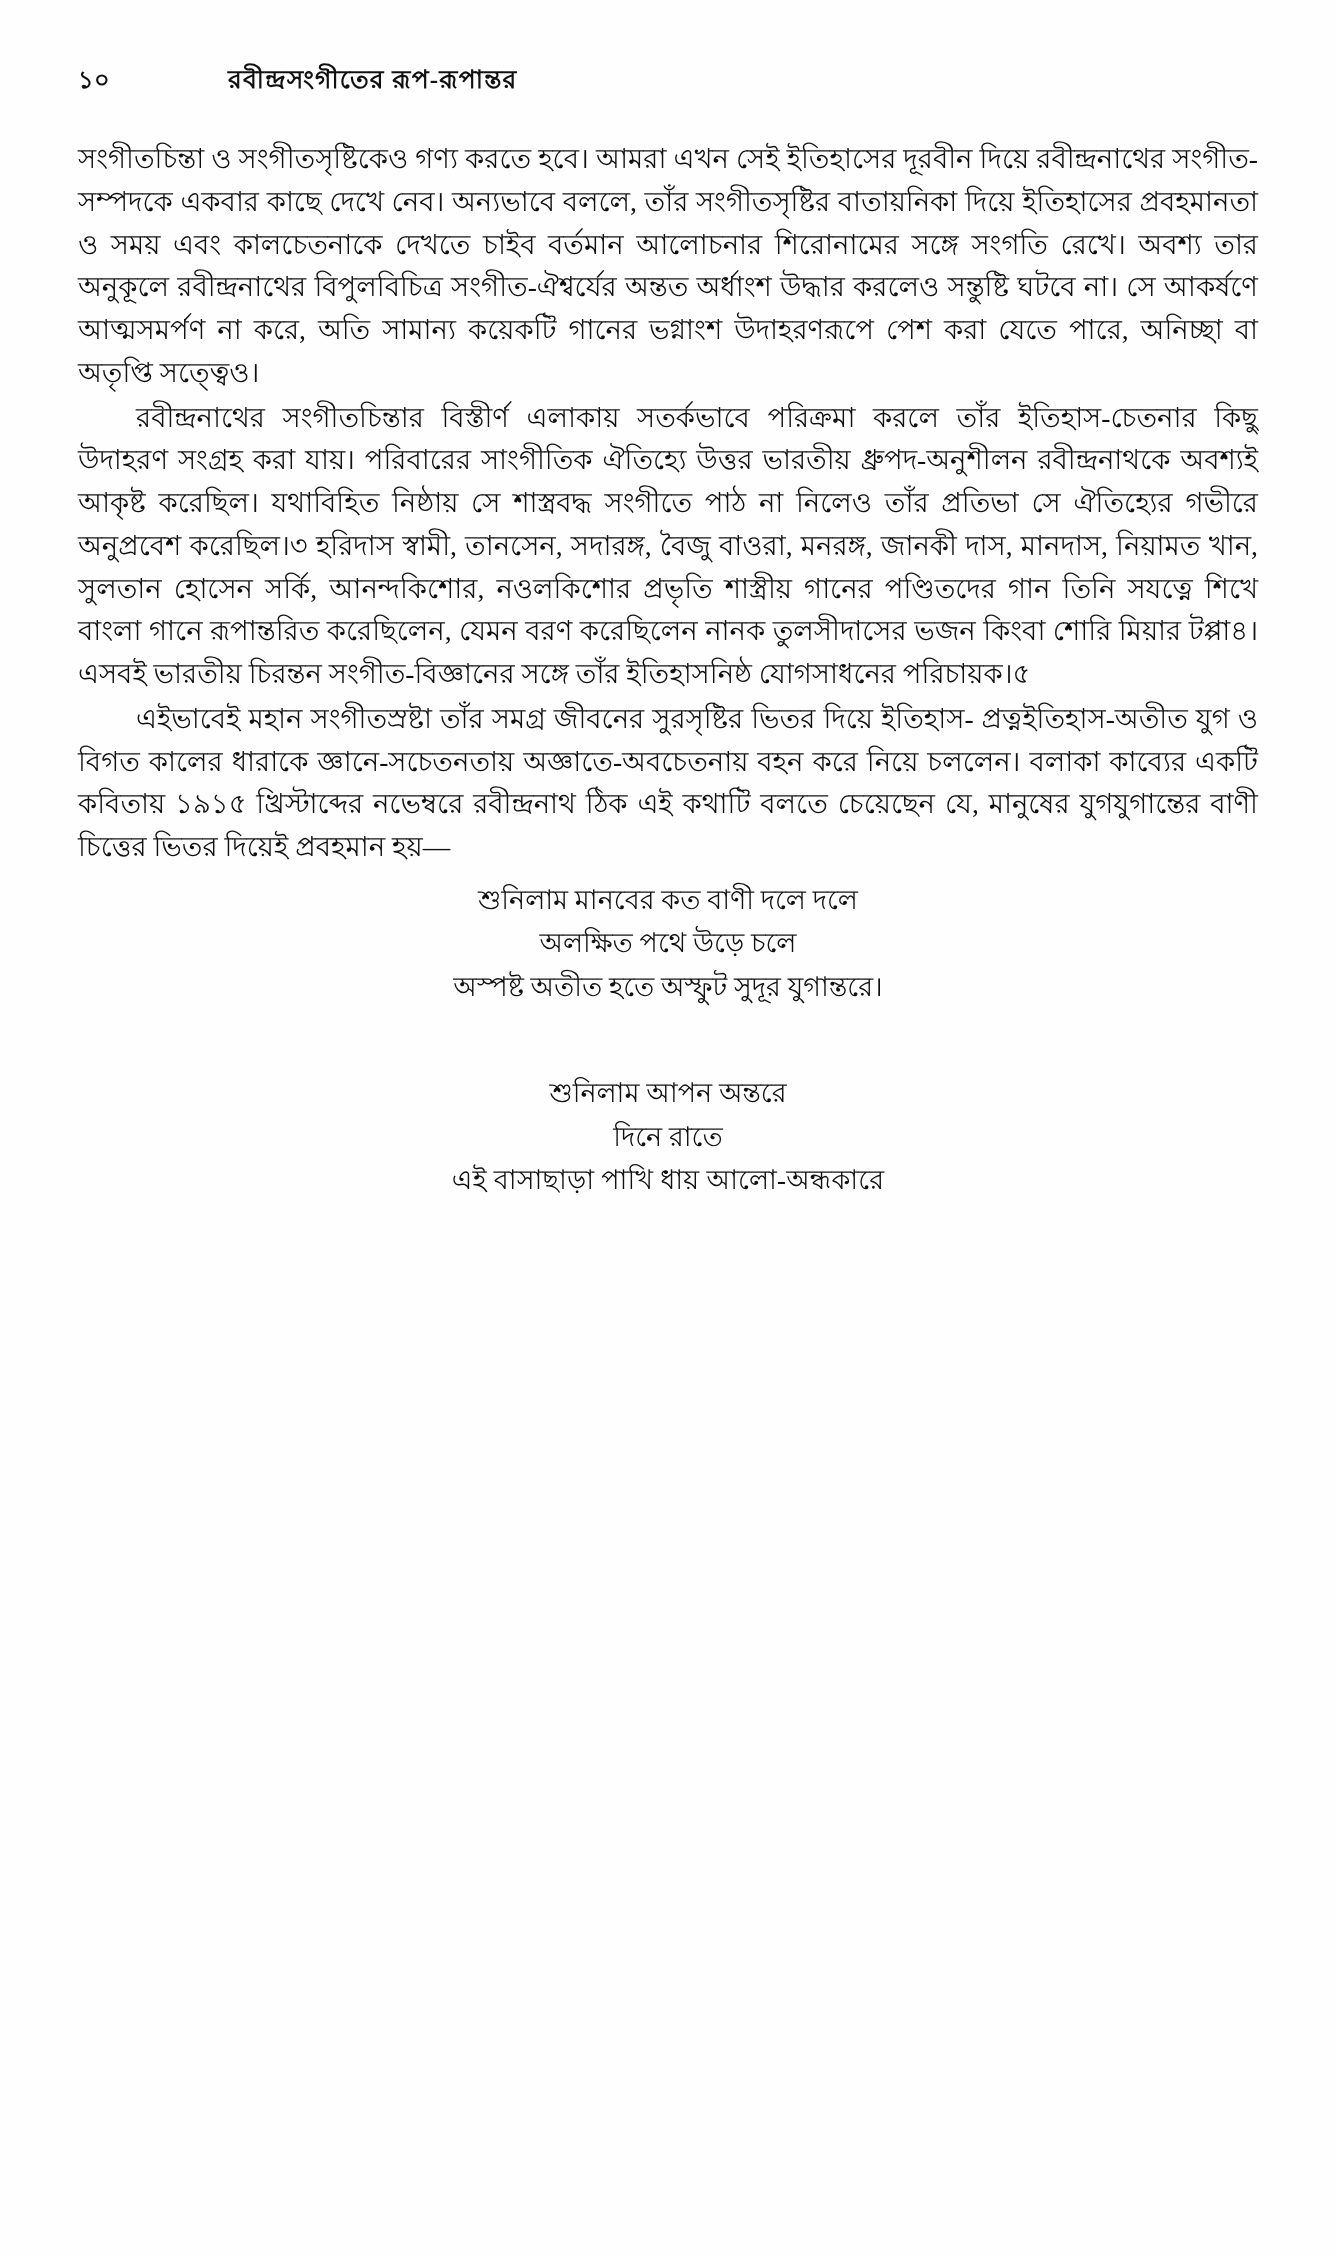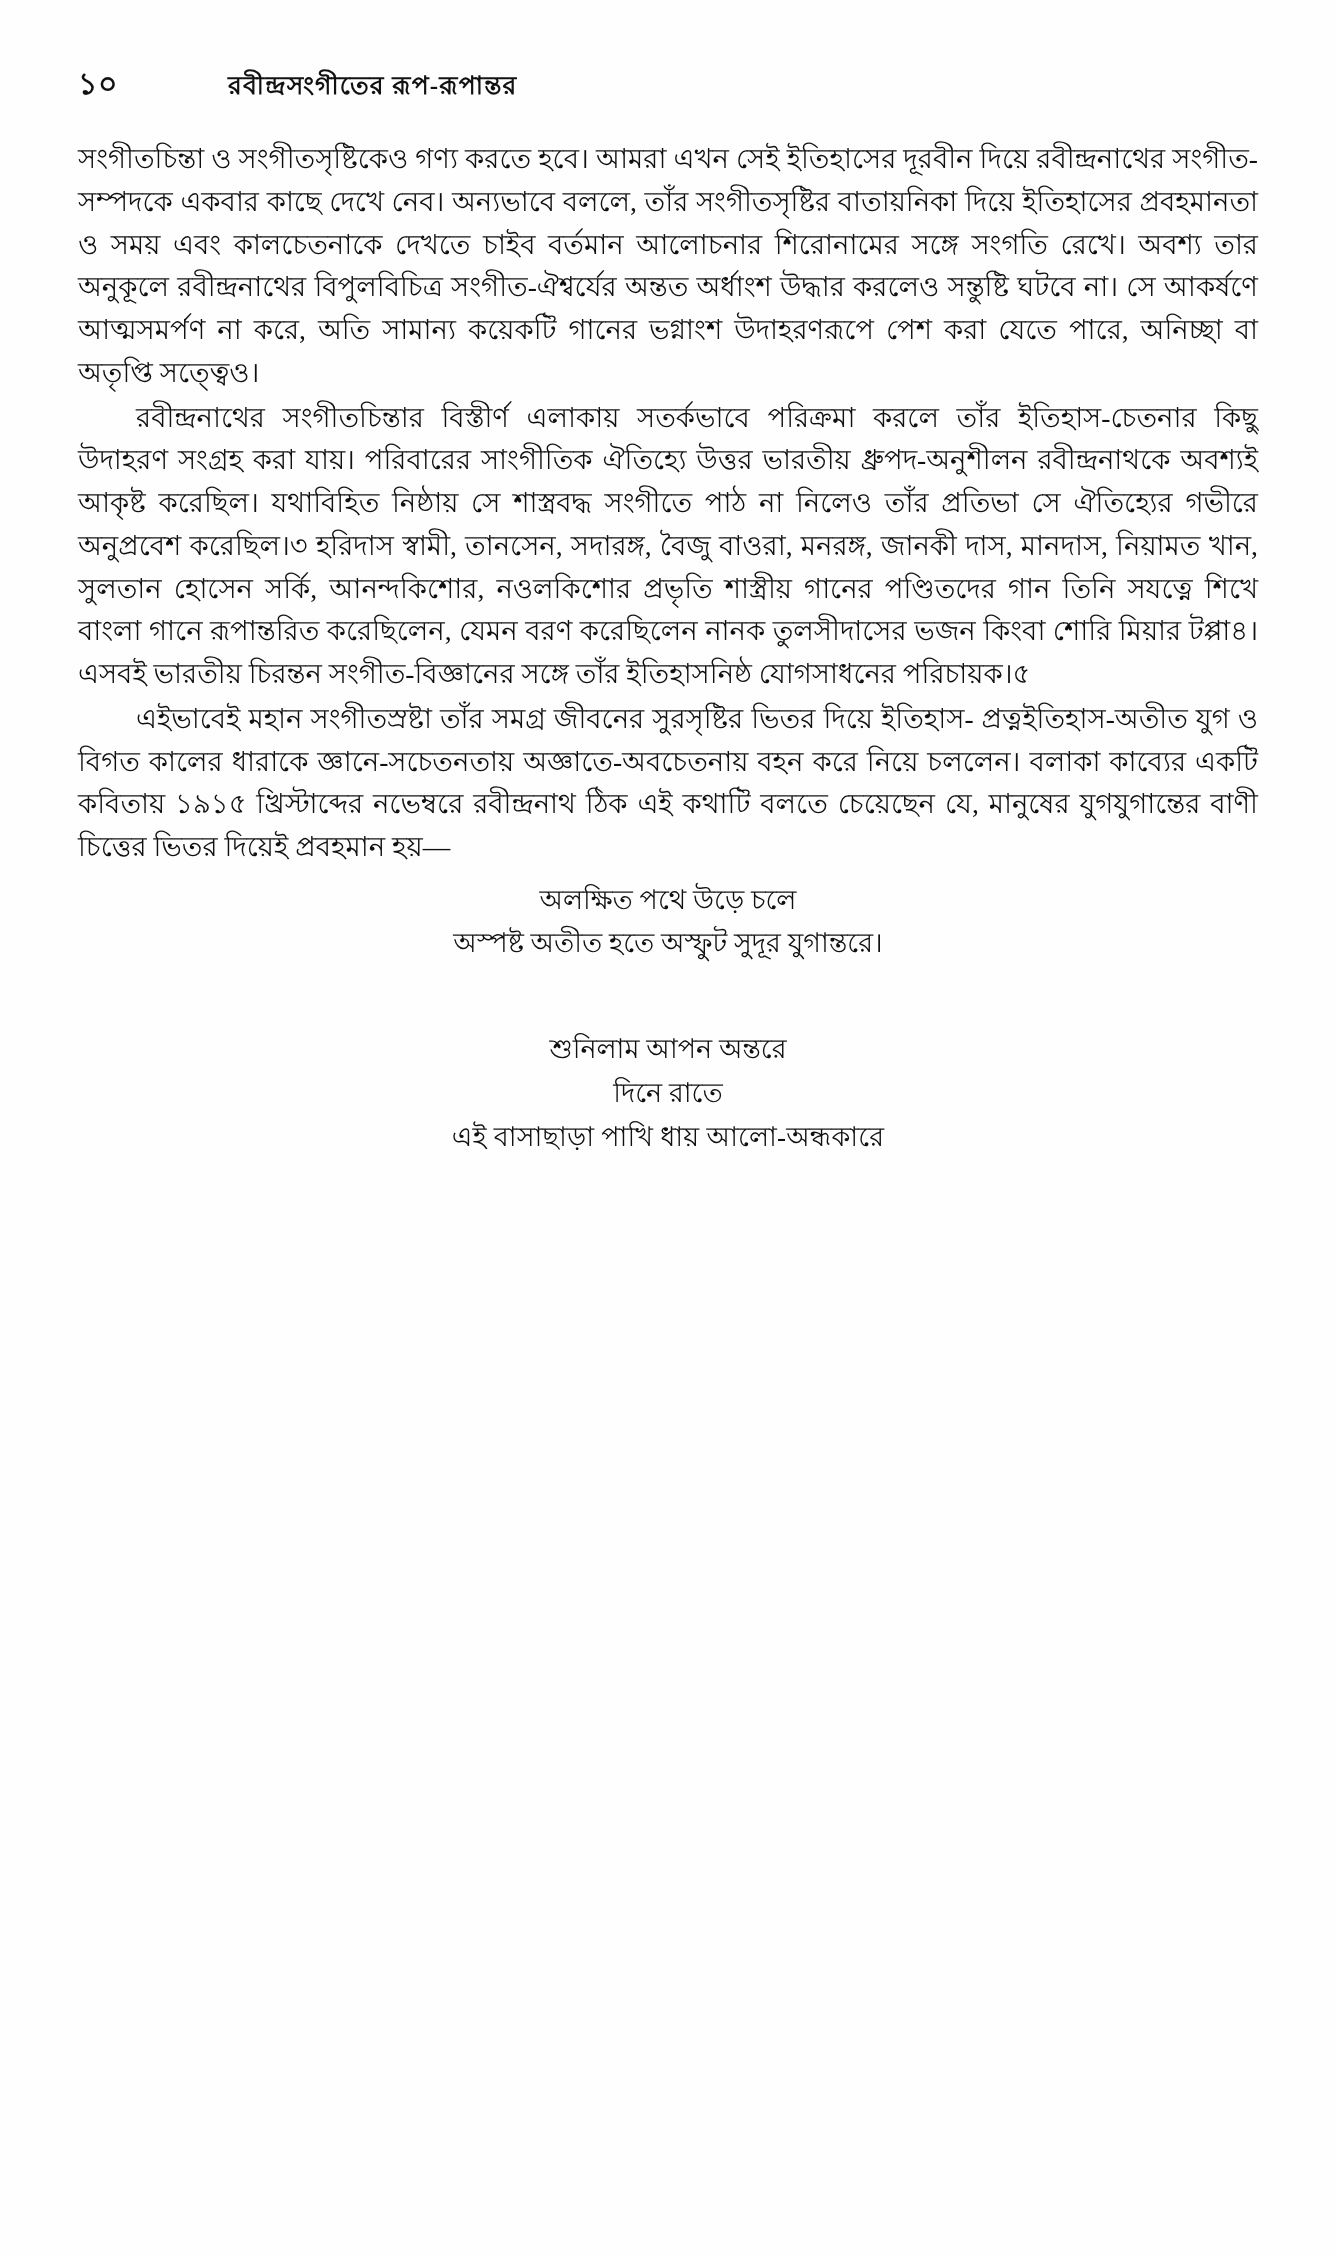--- a/index.html
+++ b/index.html
@@ -25,21 +25,21 @@
     background: #fefefe;
   }
   
   .page-header {
     display: flex;
     align-items: baseline;
     margin: 0 0 34px 0;
     height: 44px;
   }
   .folio {
-    font-size: 30px;
+    font-size: 24px;
     font-weight: 700;
     letter-spacing: 0.5px;
     width: 150px;
     flex: 0 0 150px;
     color: #111;
   }
   .running-head {
     flex: 1 1 auto;
     font-size: 25px;
     font-weight: 600;
@@ -99,20 +99,21 @@
     <div class="folio">১০</div>
     <div class="running-head">রবীন্দ্রসংগীতের রূপ-রূপান্তর</div>
   </div>
 
   <div class="body-text">
     <p class="para first">সংগীতচিন্তা ও সংগীতসৃষ্টিকেও গণ্য করতে হবে। আমরা এখন সেই ইতিহাসের দূরবীন দিয়ে রবীন্দ্রনাথের সংগীত-সম্পদকে একবার কাছে দেখে নেব। অন্যভাবে বললে, তাঁর সংগীতসৃষ্টির বাতায়নিকা দিয়ে ইতিহাসের প্রবহমানতা ও সময় এবং কালচেতনাকে দেখতে চাইব বর্তমান আলোচনার শিরোনামের সঙ্গে সংগতি রেখে। অবশ্য তার অনুকূলে রবীন্দ্রনাথের বিপুলবিচিত্র সংগীত-ঐশ্বর্যের অন্তত অর্ধাংশ উদ্ধার করলেও সন্তুষ্টি ঘটবে না। সে আকর্ষণে আত্মসমর্পণ না করে, অতি সামান্য কয়েকটি গানের ভগ্নাংশ উদাহরণরূপে পেশ করা যেতে পারে, অনিচ্ছা বা অতৃপ্তি সত্ত্বেও।</p>
     <p class="para">রবীন্দ্রনাথের সংগীতচিন্তার বিস্তীর্ণ এলাকায় সতর্কভাবে পরিক্রমা করলে তাঁর ইতিহাস-চেতনার কিছু উদাহরণ সংগ্রহ করা যায়। পরিবারের সাংগীতিক ঐতিহ্যে উত্তর ভারতীয় ধ্রুপদ-অনুশীলন রবীন্দ্রনাথকে অবশ্যই আকৃষ্ট করেছিল। যথাবিহিত নিষ্ঠায় সে শাস্ত্রবদ্ধ সংগীতে পাঠ না নিলেও তাঁর প্রতিভা সে ঐতিহ্যের গভীরে অনুপ্রবেশ করেছিল।৩ হরিদাস স্বামী, তানসেন, সদারঙ্গ, বৈজু বাওরা, মনরঙ্গ, জানকী দাস, মানদাস, নিয়ামত খান, সুলতান হোসেন সর্কি, আনন্দকিশোর, নওলকিশোর প্রভৃতি শাস্ত্রীয় গানের পণ্ডিতদের গান তিনি সযত্নে শিখে বাংলা গানে রূপান্তরিত করেছিলেন, যেমন বরণ করেছিলেন নানক তুলসীদাসের ভজন কিংবা শোরি মিয়ার টপ্পা৪। এসবই ভারতীয় চিরন্তন সংগীত-বিজ্ঞানের সঙ্গে তাঁর ইতিহাসনিষ্ঠ যোগসাধনের পরিচায়ক।৫</p>
     <p class="para">এইভাবেই মহান সংগীতস্রষ্টা তাঁর সমগ্র জীবনের সুরসৃষ্টির ভিতর দিয়ে ইতিহাস- প্রত্নইতিহাস-অতীত যুগ ও বিগত কালের ধারাকে জ্ঞানে-সচেতনতায় অজ্ঞাতে-অবচেতনায় বহন করে নিয়ে চললেন। বলাকা কাব্যের একটি কবিতায় ১৯১৫ খ্রিস্টাব্দের নভেম্বরে রবীন্দ্রনাথ ঠিক এই কথাটি বলতে চেয়েছেন যে, মানুষের যুগযুগান্তের বাণী চিত্তের ভিতর দিয়েই প্রবহমান হয়—</p>
 
     <div class="verse verse-1">
+      <span class="vline">শুনিলাম মানবের কত বাণী দলে দলে</span>
       <span class="vline">অলক্ষিত পথে উড়ে চলে</span>
       <span class="vline">অস্পষ্ট অতীত হতে অস্ফুট সুদূর যুগান্তরে।</span>
     </div>
 
     <div class="verse verse-2">
       <span class="vline">শুনিলাম আপন অন্তরে</span>
       <span class="vline">দিনে রাতে</span>
       <span class="vline wide">এই বাসাছাড়া পাখি ধায় আলো-অন্ধকারে</span>
     </div>
   </div>

